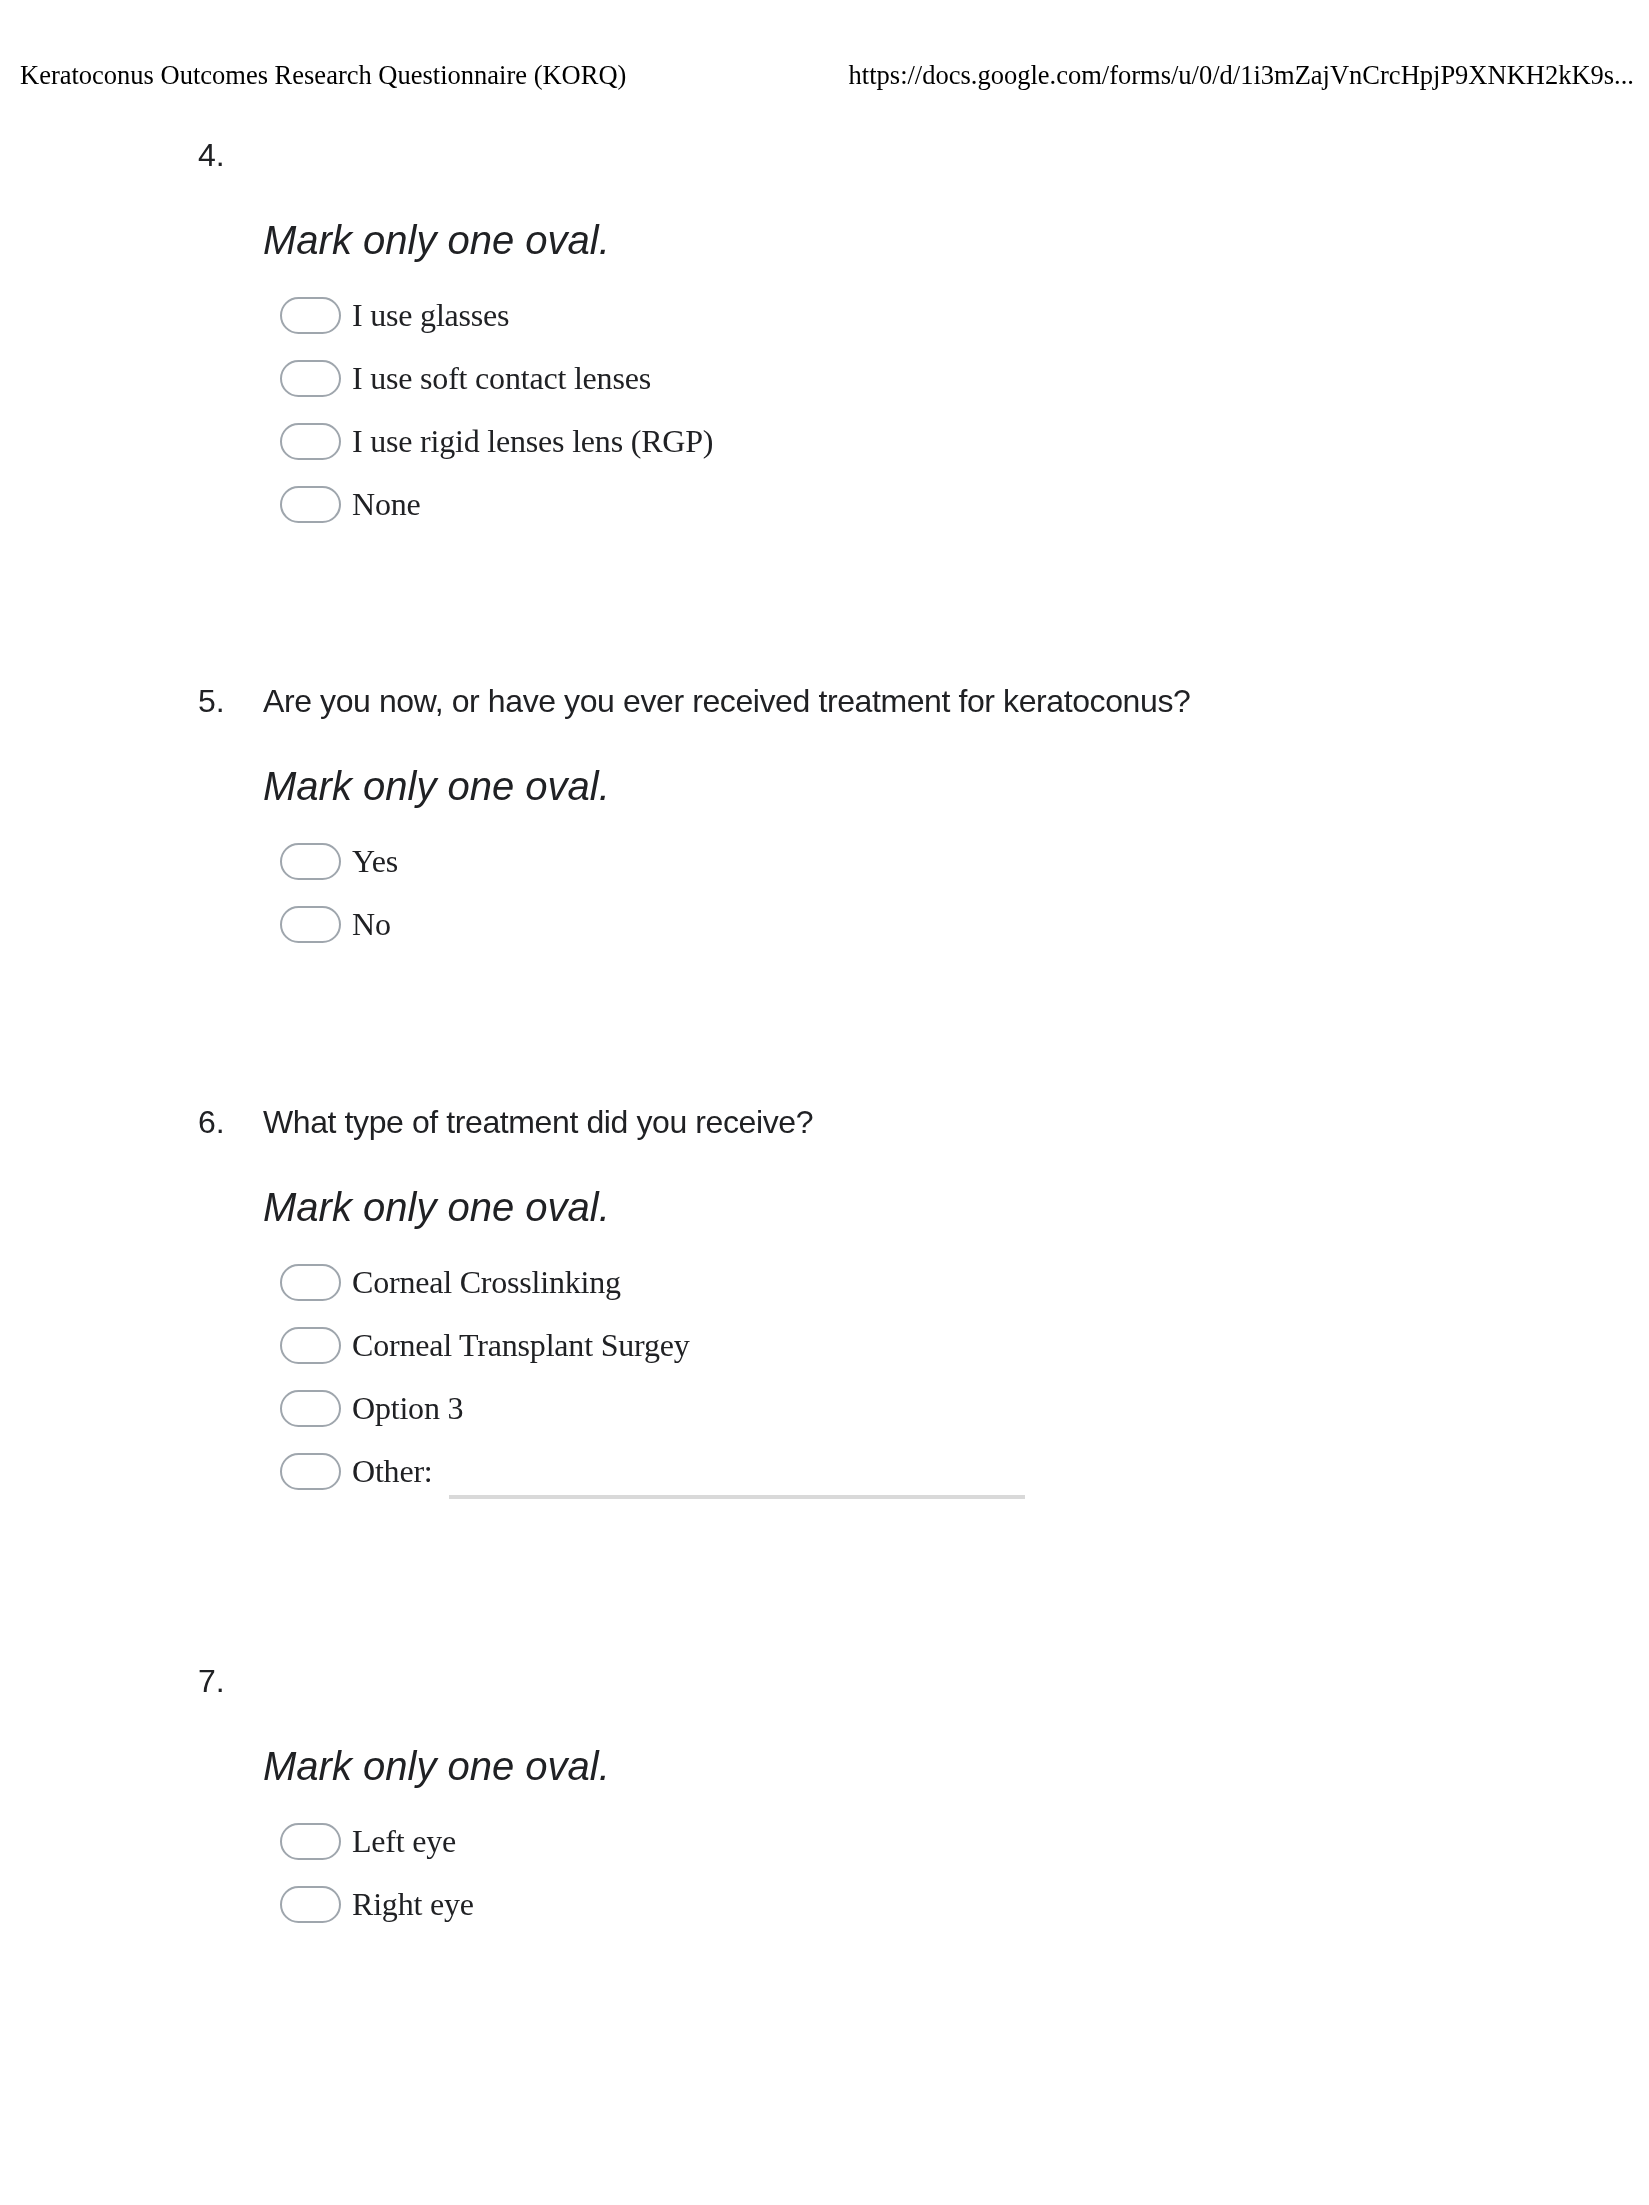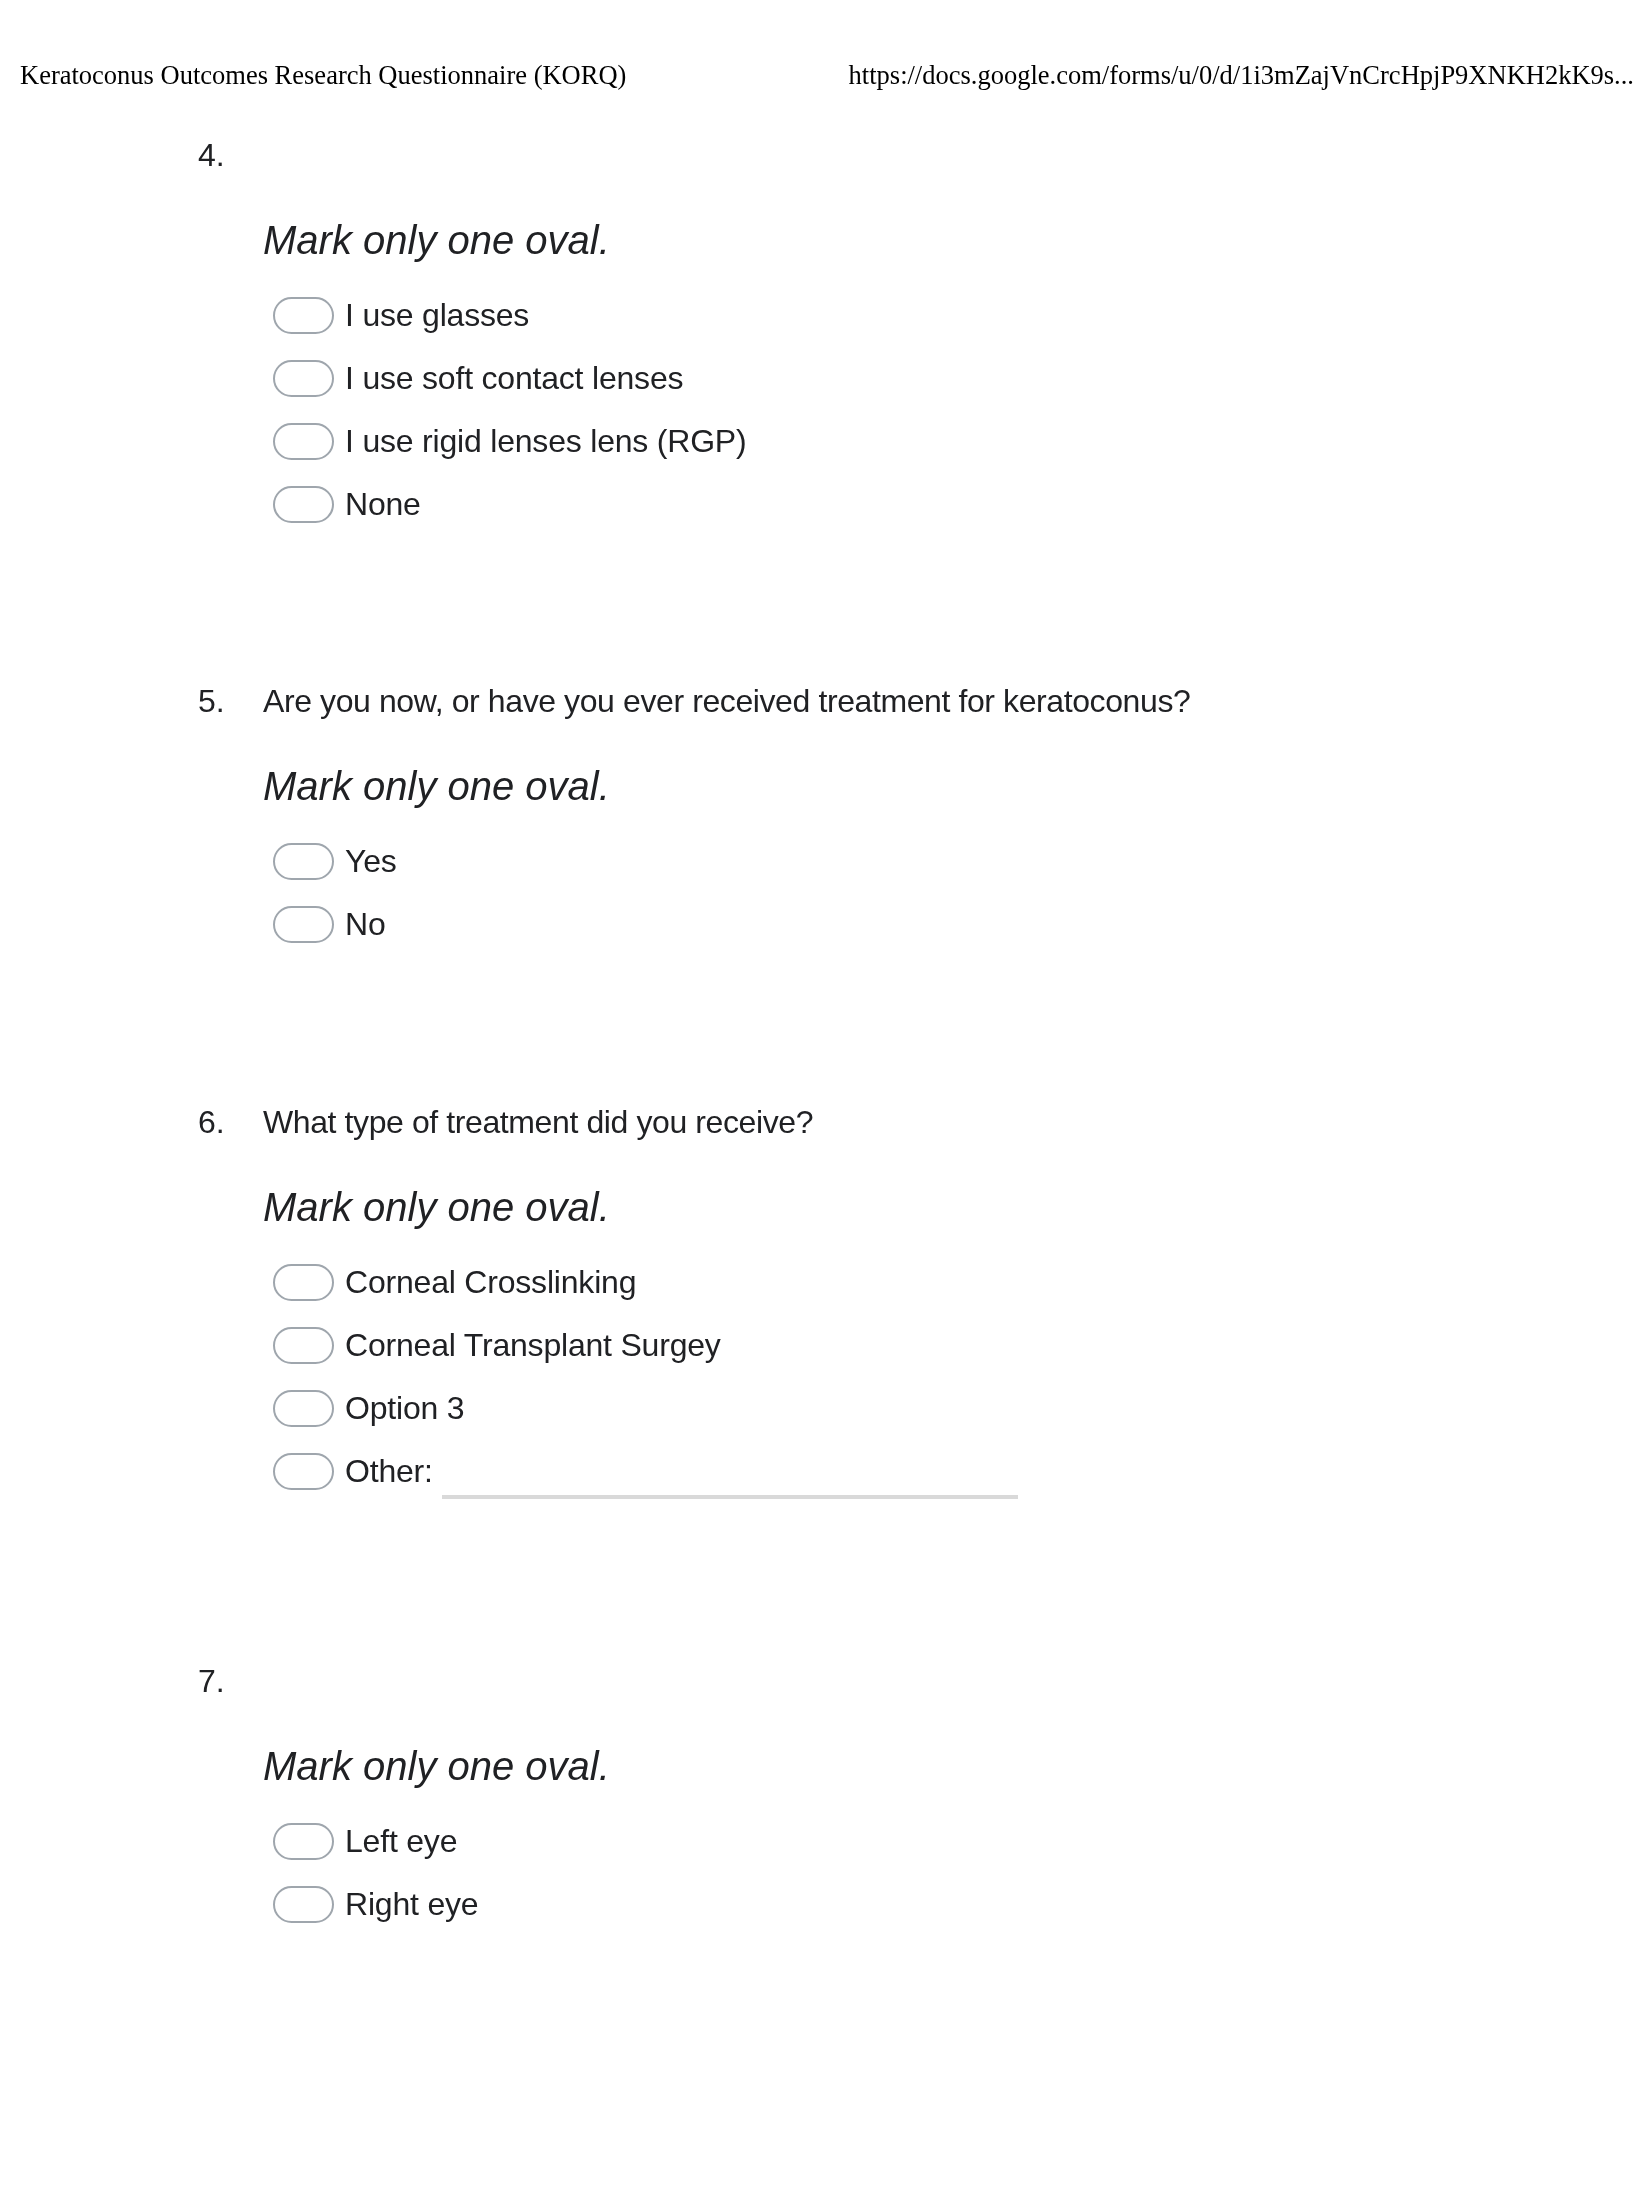--- a/index.html
+++ b/index.html
@@ -35,21 +35,21 @@
   .q-title {
     position: absolute; left: 263px; top: 0;
     font-size: 32px; line-height: 37px;
     letter-spacing: -0.4px; white-space: nowrap;
   }
   .q-instruction {
     position: absolute; left: 263px; top: 85px;
     font-size: 40px; line-height: 37px;
     font-style: italic; white-space: nowrap;
   }
-  .q-options { position: absolute; left: 273px; top: 160px; }
+  .q-options { position: absolute; left: 280px; top: 160px; font-family: Liberation Serif, serif; }
 
   .option-row {
     position: relative;
     display: flex; align-items: center;
     height: 37px; margin-bottom: 26px; 
   }
   .oval {
     flex: 0 0 auto;
     width: 61px; height: 37px;
     box-sizing: border-box;

